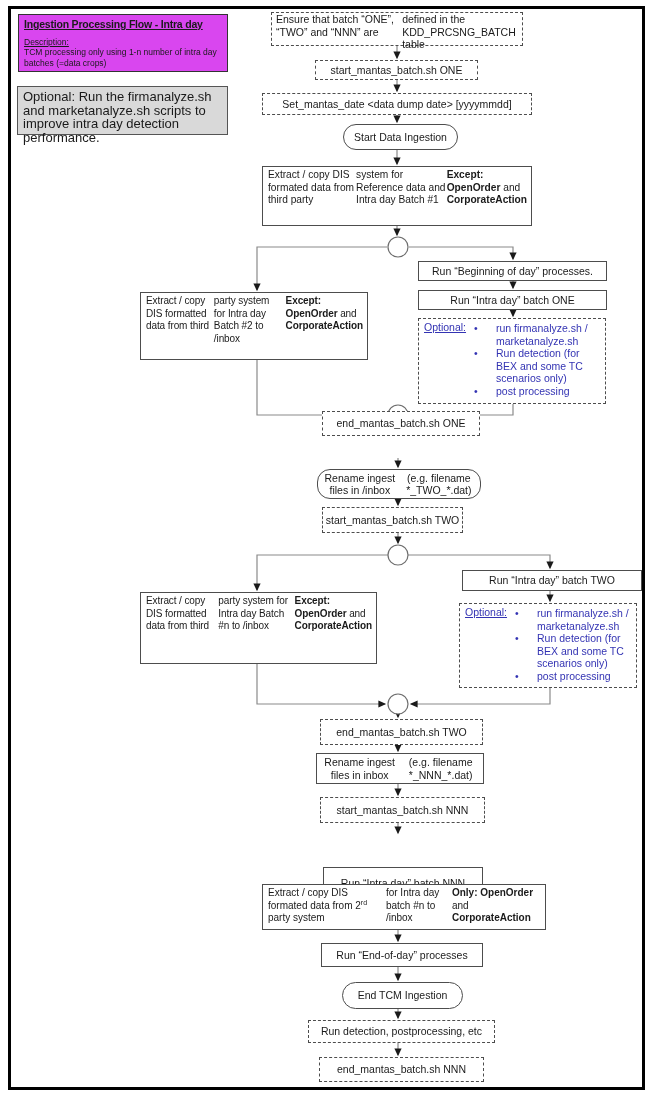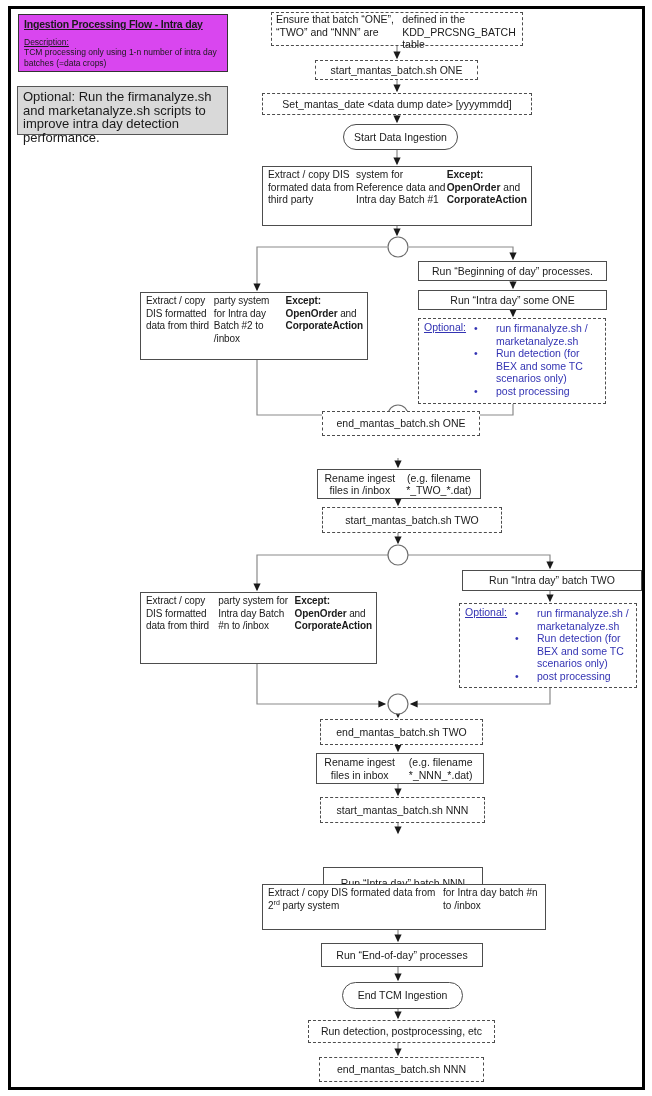--- a/index.html
+++ b/index.html
@@ -113,21 +113,21 @@
   <span>Extract / copy DIS formated data from third party</span>
   <span>system for Reference data and Intra day Batch #1</span>
   <span><b>Except: OpenOrder</b><span> and </span><b>CorporateAction</b></span>
 </div>
 
 <div class="node center" style="left:418px;top:261px;width:189px;height:20px;text-align:center;">
   <span>Run “Beginning of day” processes.</span>
 </div>
 
 <div class="node center" style="left:418px;top:290px;width:189px;height:20px;">
-  <span>Run “Intra day” some ONE</span>
+  <span>Run “Intra day” batch ONE</span>
 </div>
 
 <div class="node dashed blue" style="left:418px;top:318px;width:188px;height:86px;">
   <span class="opt-head">Optional:</span>
   <ul>
     <li>run firmanalyze.sh / marketanalyze.sh</li>
     <li>Run detection (for BEX and some TC scenarios only)</li>
     <li>post processing</li>
   </ul>
 </div>
@@ -136,26 +136,26 @@
   <span>Extract / copy DIS formatted data from third</span>
   <span>party system for Intra day Batch #2 to /inbox</span>
   <span>&nbsp;</span>
   <span><b>Except: OpenOrder</b><span> and </span><b>CorporateAction</b></span>
 </div>
 
 <div class="node dashed center" style="left:322px;top:411px;width:158px;height:25px;text-align:right;">
   <span>end_mantas_batch.sh ONE</span>
 </div>
 
-<div class="node center" style="left:317px;top:469px;width:164px;height:30px;">
+<div class="node center" style="left:317px;top:469px;width:164px;height:30px;border-radius:13px;">
   <span>Rename ingest files in /inbox</span>
   <span>(e.g. filename *_TWO_*.dat)</span>
 </div>
 
-<div class="node dashed center" style="left:322px;top:507px;width:180px;height:26px;">
+<div class="node dashed center" style="left:322px;top:507px;width:141px;height:26px;">
   <span>start_mantas_batch.sh TWO</span>
 </div>
 
 <div class="node center" style="left:462px;top:570px;width:180px;height:21px;">
   <span>Run “Intra day” batch TWO</span>
 </div>
 
 <div class="node dashed blue" style="left:459px;top:603px;width:178px;height:85px;">
   <span class="opt-head">Optional:</span>
   <ul>
@@ -185,20 +185,21 @@
   <span>start_mantas_batch.sh NNN</span>
 </div>
 
 <div class="node center" style="left:323px;top:835px;width:160px;height:32px;margin-top:32px;">
   <span>Run “Intra day” batch NNN</span>
 </div>
 
 <div class="node leftpad" style="left:262px;top:884px;width:284px;height:46px;font-size:10px;">
   <span><span>Extract / copy DIS formated data from 2</span><sup>rd</sup><span> party system</span></span>
   <span>for Intra day batch #n to /inbox</span>
+  <span><b>Only: OpenOrder</b><span> and </span><b>CorporateAction</b></span>
 </div>
 
 <div class="node center" style="left:321px;top:943px;width:162px;height:24px;">
   <span>Run “End-of-day” processes</span>
 </div>
 
 <div class="node oval" style="left:342px;top:982px;width:121px;height:27px;">
   <span>End TCM  Ingestion</span>
 </div>
 

